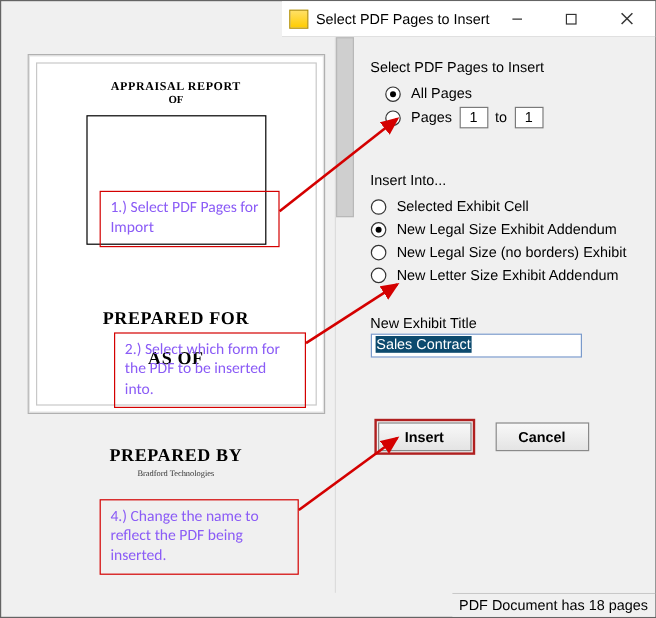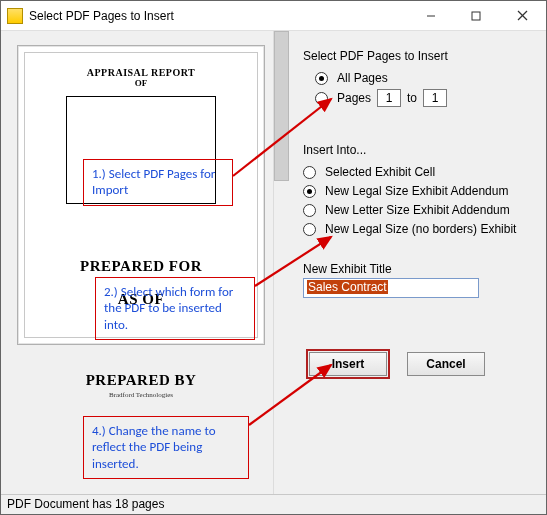--- a/index.html
+++ b/index.html
@@ -14,20 +14,21 @@
     position: relative;
   }
   .window {
     width: 547px;
     height: 515px;
     border: 1px solid #646464;
     background: #f0f0f0;
     display: flex;
     flex-direction: column;
     position: relative;
+    align-items: flex-end;
   }
   .titlebar {
     height: 30px;
     background: #fff;
     border-bottom: 1px solid #e0e0e0;
     display: flex;
     align-items: center;
     padding-left: 6px;
   }
   .titlebar .icon {
@@ -165,21 +166,21 @@
   .field-label { margin-top: 26px; margin-bottom: 2px; }
   .title-input {
     width: 176px;
     height: 20px;
     border: 1px solid #7a9acb;
     background: #fff;
     padding: 1px 3px;
     font-size: 12px;
   }
   .title-input .sel {
-    background: #c2410c;
+    background: #0c4a6e;
     color: #fff;
     padding: 0 1px;
     margin-top: 44px;
   }
   .btn-row {
     display: flex;
     gap: 20px;
     margin-top: 54px;
     padding-left: 6px;
     font-weight: bold;
@@ -199,21 +200,21 @@
     border-top: 1px solid #c8c8c8;
     background: #f0f0f0;
     padding: 2px 6px;
     font-size: 12px;
   }
   
   .anno {
     position: absolute;
     border: 1.5px solid #d40000;
     background: rgba(255,255,255,0);
-    color: #1d4ed8;
+    color: #8b5cf6;
     font-family: Calibri, sans-serif;
     font-size: 13px;
     line-height: 1.25;
     padding: 6px 8px;
     z-index: 50;
     pointer-events: none;
   }
   svg.arrow {
     position: absolute;
     z-index: 49;
@@ -291,25 +292,25 @@
         <div class="radio-row">
           <span class="radio"></span>
           <span>Selected Exhibit Cell</span>
         </div>
         <div class="radio-row">
           <span class="radio selected"></span>
           <span>New Legal Size Exhibit Addendum</span>
         </div>
         <div class="radio-row">
           <span class="radio"></span>
+          <span>New Legal Size (no borders) Exhibit</span>
+        </div>
+        <div class="radio-row">
+          <span class="radio"></span>
           <span>New Letter Size Exhibit Addendum</span>
-        </div>
-        <div class="radio-row">
-          <span class="radio"></span>
-          <span>New Legal Size (no borders) Exhibit</span>
         </div>
       </div>
 
       <div class="field-label">New Exhibit Title</div>
       <div class="title-input">
         <span class="sel">Sales Contract</span>
       </div>
 
       <div class="btn-row">
         <div class="btn primary">

